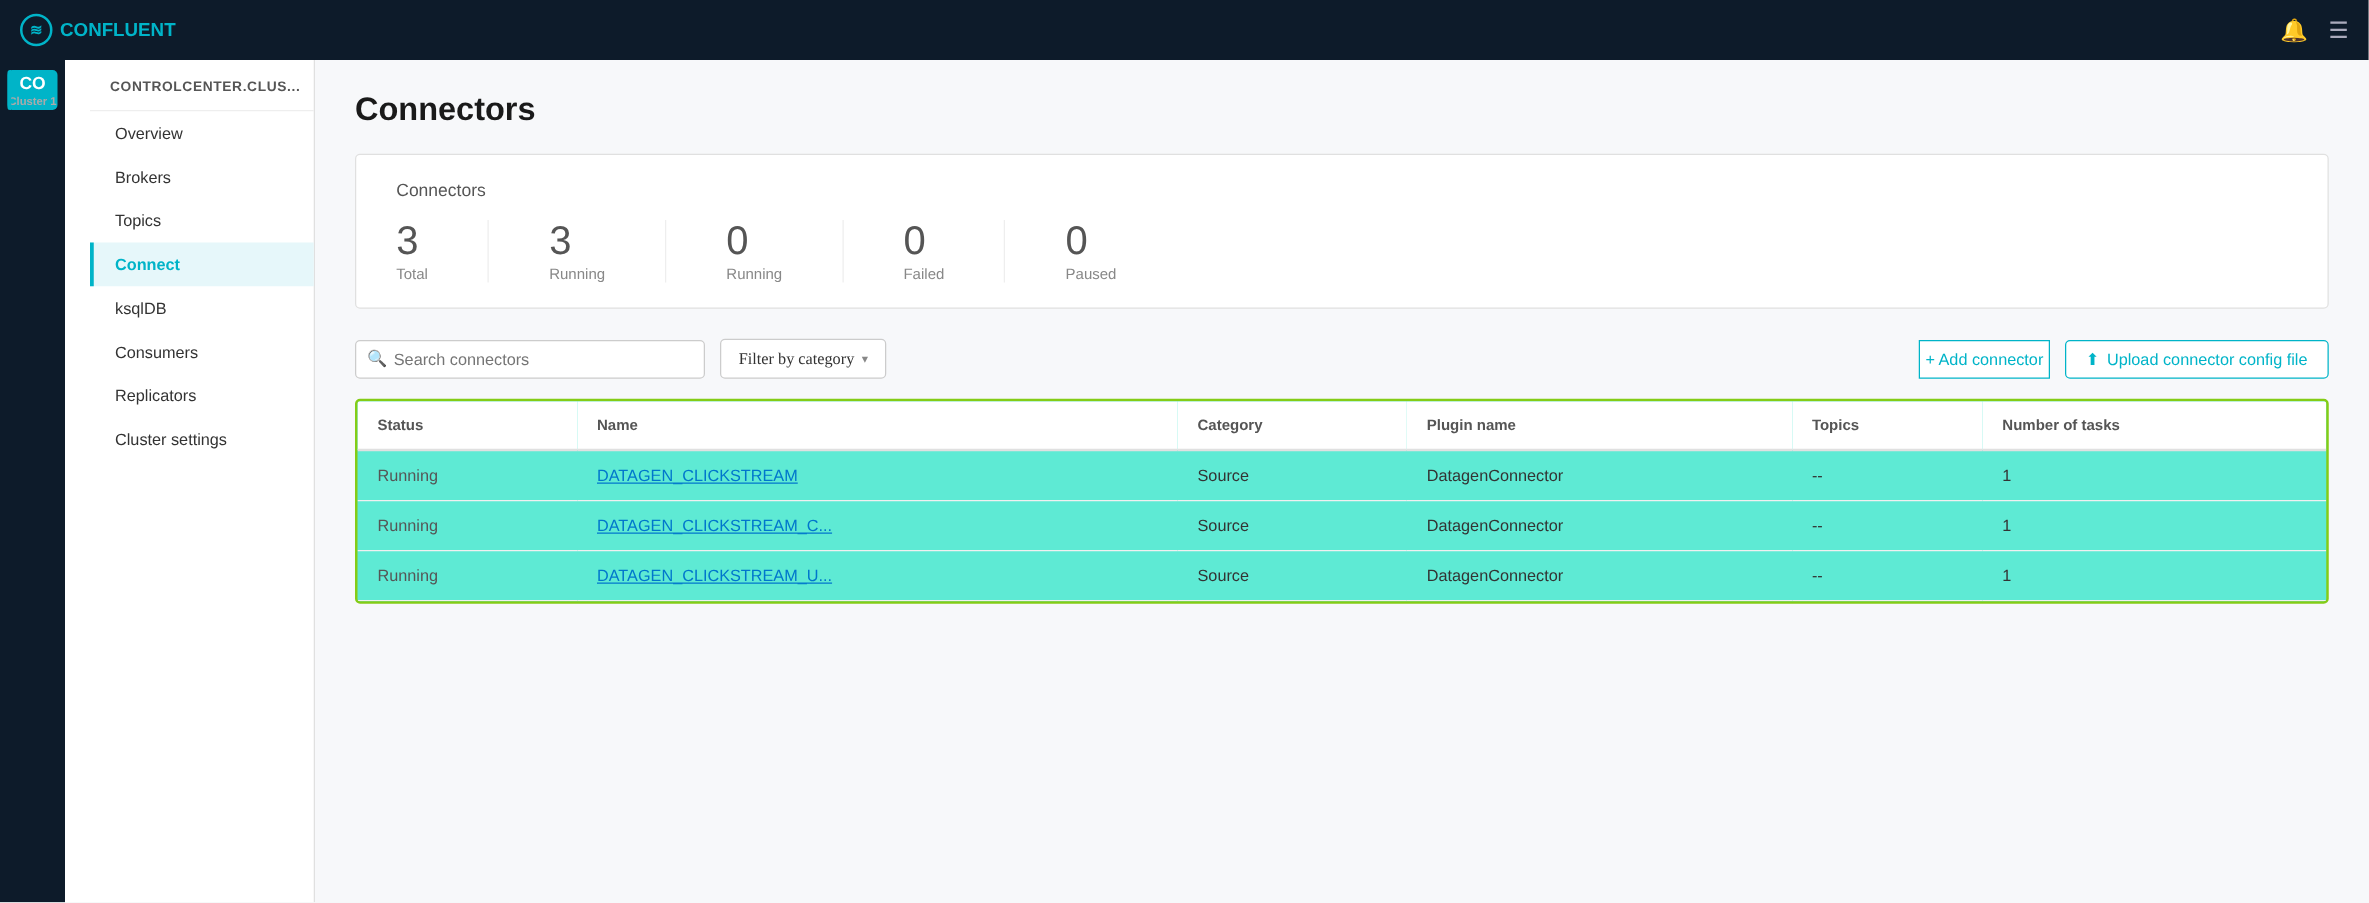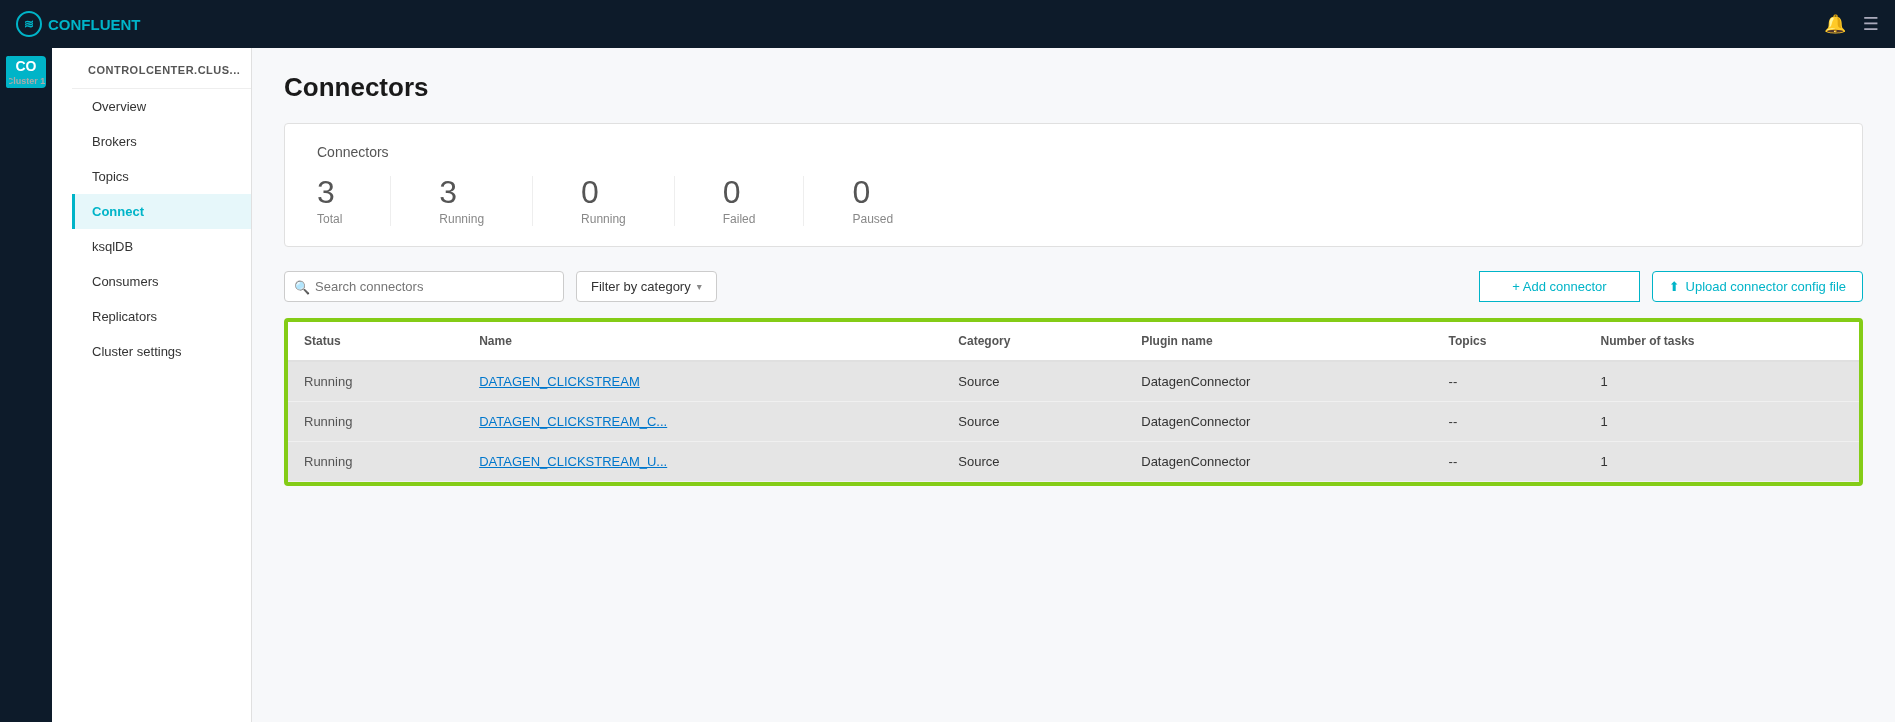--- a/index.html
+++ b/index.html
@@ -140,38 +140,38 @@
     }
     .search-input {
       width: 100%; padding: 7px 12px 7px 30px;
       border: 1px solid #ccc; border-radius: 4px;
       font-size: 13px; color: #333; outline: none;
       background: white;
     }
     .filter-btn {
       display: flex; align-items: center; gap: 6px;
       padding: 7px 14px; border: 1px solid #ccc; border-radius: 4px;
-      background: white; font-size: 13px; color: #333; cursor: pointer;
+      background: white; font-size: 13px; color: #333; cursor: pointer; font-family: Liberation Serif, serif;
     }
     .toolbar-spacer { flex: 1; }
     .btn-primary {
       display: flex; align-items: center; gap: 6px;
-      padding: 7px 32px; border: 1px solid #00b4c8; border-radius: 0;
+      padding: 7px 4px; border: 1px solid #00b4c8; border-radius: 0;
       background: white; color: #00b4c8; font-size: 13px; cursor: pointer; font-weight: 500;
     }
     .btn-secondary {
       display: flex; align-items: center; gap: 6px;
       padding: 7px 16px; border: 1px solid #00b4c8; border-radius: 4px;
       background: white; color: #00b4c8; font-size: 13px; cursor: pointer; font-weight: 500;
     }
 
     
     .table-wrap {
-      background: #e5e5e5;
-      border: 4px solid #84cc16;
+      background: #5eead4;
+      border: 2px solid #84cc16;
       border-radius: 4px;
       overflow: hidden;
     }
     table { width: 100%; border-collapse: collapse; }
     thead th {
       text-align: left; padding: 12px 16px;
       font-size: 12px; font-weight: 600; color: #555;
       background: white;
       border-bottom: 2px solid #e0e0e0;
     }

